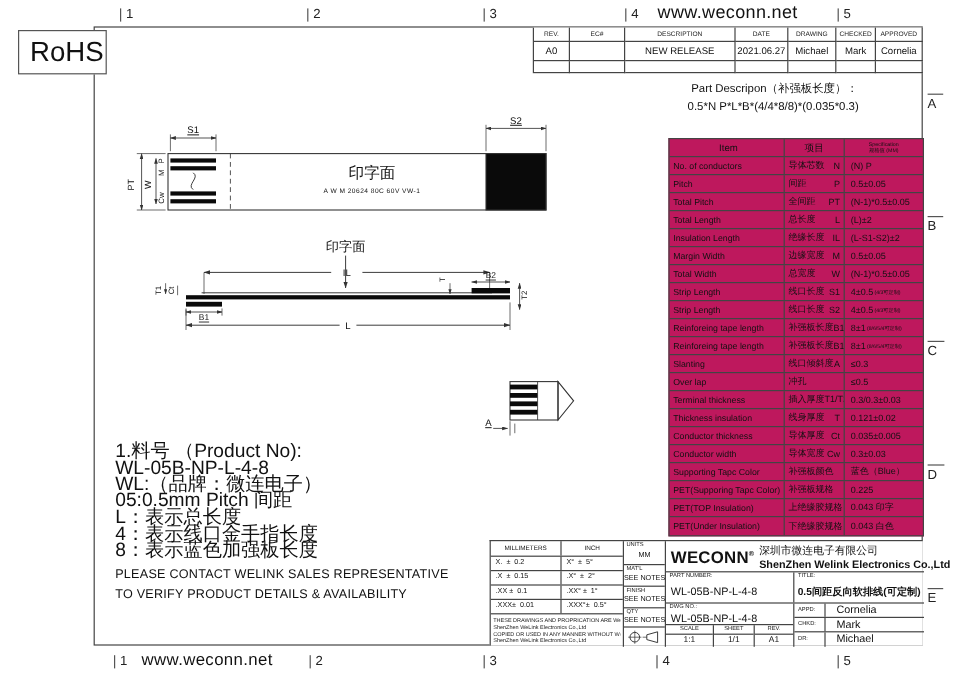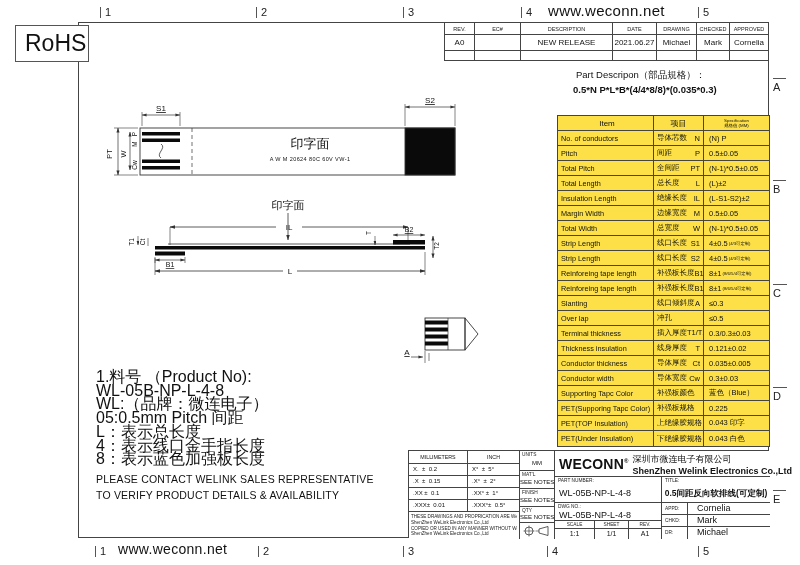--- a/index.html
+++ b/index.html
@@ -24,25 +24,25 @@
   .rev-table { position:absolute; left:444px; top:23px; width:326px; border-left:1px solid #444; background:#fff; }
   .rev-row { display:grid; grid-template-columns:30px 46px 92px 44px 40px 33px 39px; }
   .rev-row > span { border-right:1px solid #444; border-bottom:1px solid #444; text-align:center; overflow:hidden; white-space:nowrap; }
   .rev-head > span { font-size:5.5px; line-height:12px; height:12px; color:#222; }
   .rev-r1 > span { font-size:8px; line-height:15px; height:16px; }
   .rev-r2 > span { font-size:7px; line-height:9px; height:10px; }
 
   
   .part-desc { position:absolute; left:560px; top:67px; width:210px; font-size:9.5px; line-height:15px; }
   .part-desc div:nth-child(1){ padding-left:16px; }
-  .part-desc div:nth-child(2){ padding-left:13px;font-weight:bold; }
+  .part-desc div:nth-child(2){ padding-left:13px; }
   .part-desc div:nth-child(3){ padding-left:17px; }
 
   
-  .spec-table { position:absolute; left:557px; top:115px; width:213px; border:1px solid #444; background:#fde047; }
+  .spec-table { position:absolute; left:557px; top:115px; width:213px; border:1px solid #444; background:#be185d; }
   .spec-hrow, .spec-row { display:flex; height:15px; border-bottom:1px solid #444; align-items:stretch; }
   .spec-rows > .spec-row:last-child { border-bottom:none; }
   .c-en { width:96px; border-right:1px solid #444; padding-left:3px; display:flex; align-items:center;
           font-size:7.3px; white-space:nowrap; overflow:hidden; }
   .c-cn { width:50px; border-right:1px solid #444; padding:0 3px; display:flex; align-items:center;
           justify-content:space-between; font-size:7.5px; white-space:nowrap; overflow:hidden; }
   .c-sp { flex:1; padding-left:5px; display:flex; align-items:center; font-size:7.5px; white-space:nowrap; overflow:hidden;text-align:right; }
   .c-sp .small { font-size:4.3px; margin-left:1px; }
   .spec-hrow .c-en, .spec-hrow .c-cn { justify-content:center; font-size:8px; }
   .spec-hrow .c-sp { flex-direction:column; justify-content:center; padding-left:0; align-items:center; }
@@ -162,21 +162,21 @@
         <span></span>
         <span></span>
         <span></span>
         <span></span>
         <span></span>
         <span></span>
       </div>
   </div>
 
   <div class="part-desc">
-    <div>Part Descripon（部品規格）：</div>
+    <div>Part Descripon（补强板长度）：</div>
     <div>0.5*N P*L*B*(4/4*8/8)*(0.035*0.3)</div>
   </div>
 
   <div class="spec-table">
     <div class="spec-hrow">
       <div class="c-en">Item</div>
       <div class="c-cn">项目</div>
       <div class="c-sp">
         <span>Specification</span>
         <span>规格值 (MM)</span>

